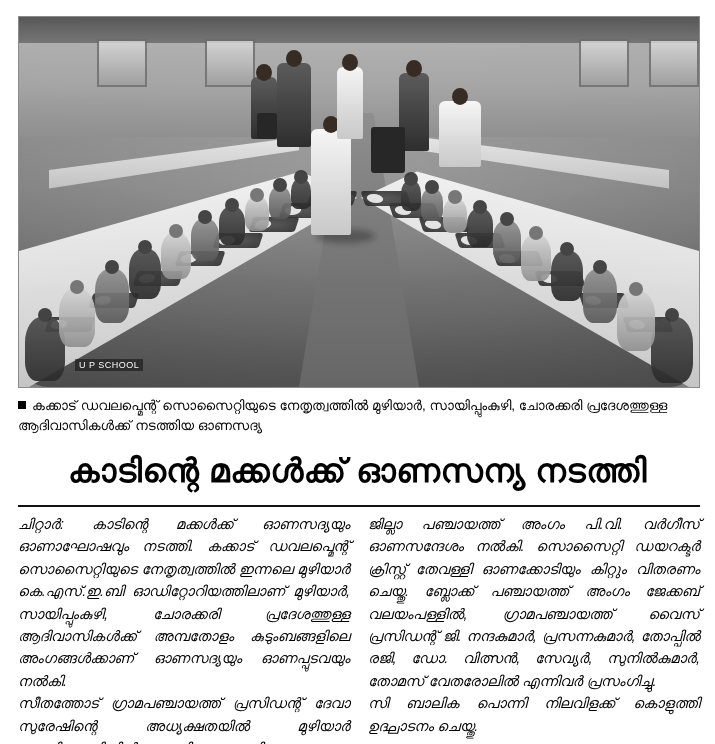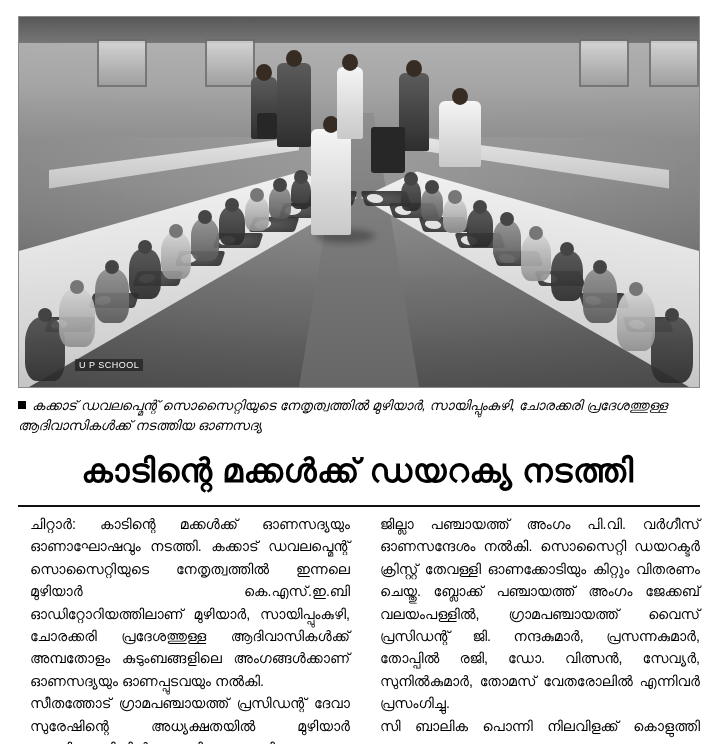--- a/index.html
+++ b/index.html
@@ -30,20 +30,21 @@
     overflow: hidden;
   }
   .photo {
     position: absolute;
     inset: 0;
     background:
       
       radial-gradient(ellipse 120% 90% at 50% 40%, rgba(255,255,255,0.16) 0%, rgba(0,0,0,0.0) 45%, rgba(0,0,0,0.35) 100%),
       linear-gradient(180deg, #9a9a9a 0%, #8f8f8f 22%, #858585 45%, #6f6f6f 72%, #5f5f5f 100%);
     filter: contrast(1.05);
+    border-radius: 29px;
   }
   
   .wall {
     position: absolute;
     left: 0; top: 0; width: 100%; height: 120px;
     background: linear-gradient(180deg, #b9b9b9 0%, #a7a7a7 55%, #8e8e8e 100%);
     opacity: .85;
   }
   .wall-dark {
     position: absolute;
@@ -184,21 +185,20 @@
   
   .caption {
     position: absolute;
     left: 18px;
     top: 396px;
     width: 682px;
     font-size: 13.5px;
     line-height: 20px;
     color: #000;
     font-family: "Liberation Sans", sans-serif;
-    font-style: italic;
   }
   .caption .bullet {
     display: inline-block;
     width: 8px; height: 8px;
     background: #000;
     margin-right: 6px;
     vertical-align: 1px;
   }
 
   
@@ -234,21 +234,21 @@
     gap: 18px;
   }
   .col {
     width: 332px;
     font-size: 14.2px;
     line-height: 22.4px;
     color: #000;
     text-align: justify;
     font-family: "Liberation Sans", sans-serif;
   }
-  .col p { margin: 0 0 0 12px; }
+  .col p { margin: 0 0 0 0; font-style: italic; }
   .col p + p { text-indent: 0; }
 </style>
 </head>
 <body>
 
 <div class="page">
 
   <div class="photo-wrap">
     <div class="photo">
       <div class="wall"></div>
@@ -369,21 +369,21 @@
       <div class="bag" style="left:238px; top:96px; width:20px; height:26px;"></div>
 
       <div class="school-tag">U P SCHOOL</div>
     </div>
   </div>
 
   <div class="caption">
     <span class="bullet"></span><span>കക്കാട് ഡവലപ്മെന്റ് സൊസൈറ്റിയുടെ നേതൃത്വത്തില്‍ മുഴിയാര്‍, സായിപ്പുംകുഴി, ചോരക്കരി പ്രദേശത്തുള്ള ആദിവാസികള്‍ക്ക് നടത്തിയ ഓണസദ്യ</span>
   </div>
 
-  <div class="headline">കാടിന്റെ മക്കള്‍ക്ക് ഡയറക്യ നടത്തി</div>
+  <div class="headline">കാടിന്റെ മക്കള്‍ക്ക് ഓണസന്യ നടത്തി</div>
 
   <div class="rule"></div>
 
   <div class="cols">
     <div class="col">
       <p>ചിറ്റാര്‍: കാടിന്റെ മക്കള്‍ക്ക് ഓണസദ്യയും ഓണാഘോഷവും നടത്തി. കക്കാട് ഡവലപ്മെന്റ് സൊസൈറ്റിയുടെ നേതൃത്വത്തില്‍ ഇന്നലെ മുഴിയാര്‍ കെ.എസ്.ഇ.ബി ഓഡിറ്റോറിയത്തിലാണ് മുഴിയാര്‍, സായിപ്പുംകുഴി, ചോരക്കരി പ്രദേശത്തുള്ള ആദിവാസികള്‍ക്ക് അമ്പതോളം കുടുംബങ്ങളിലെ അംഗങ്ങള്‍ക്കാണ് ഓണസദ്യയും ഓണപ്പുടവയും നല്‍കി.</p>
       <p>സീതത്തോട് ഗ്രാമപഞ്ചായത്ത് പ്രസിഡന്റ് ദേവാ സുരേഷിന്റെ അധ്യക്ഷതയില്‍ മുഴിയാര്‍ സായിപ്പുംകുഴിയില്‍ താമസിക്കുന്ന ആദിവാ</p>
     </div>
     <div class="col">
       <p>ജില്ലാ പഞ്ചായത്ത് അംഗം പി.വി. വര്‍ഗീസ് ഓണസന്ദേശം നല്‍കി. സൊസൈറ്റി ഡയറക്ടര്‍ ക്രിസ്റ്റ് തേവള്ളി ഓണക്കോടിയും കിറ്റും വിതരണം ചെയ്തു. ബ്ലോക്ക് പഞ്ചായത്ത് അംഗം ജേക്കബ് വലയംപള്ളില്‍, ഗ്രാമപഞ്ചായത്ത് വൈസ് പ്രസിഡന്റ് ജി. നന്ദകുമാര്‍, പ്രസന്നകുമാര്‍, തോപ്പില്‍ രജി, ഡോ. വിത്സന്‍, സേവ്യര്‍, സുനില്‍കുമാര്‍, തോമസ് വേതരോലില്‍ എന്നിവര്‍ പ്രസംഗിച്ചു.</p>

